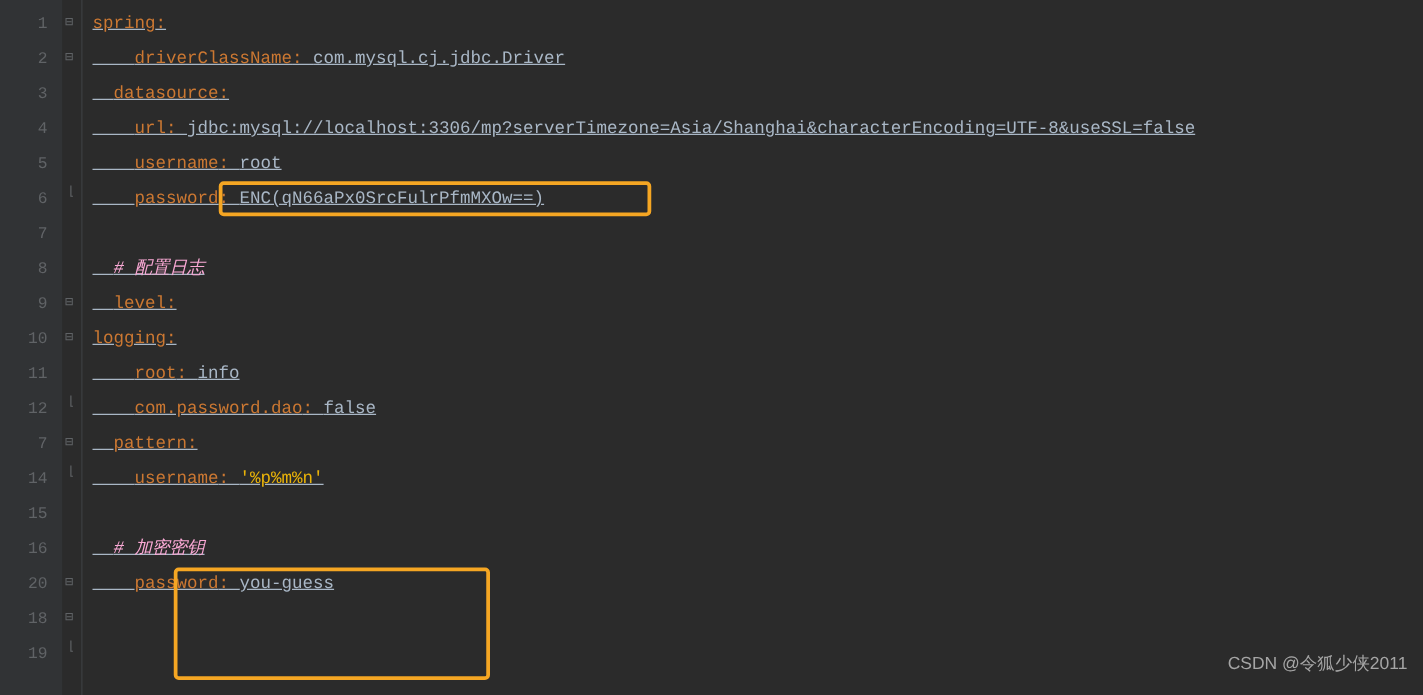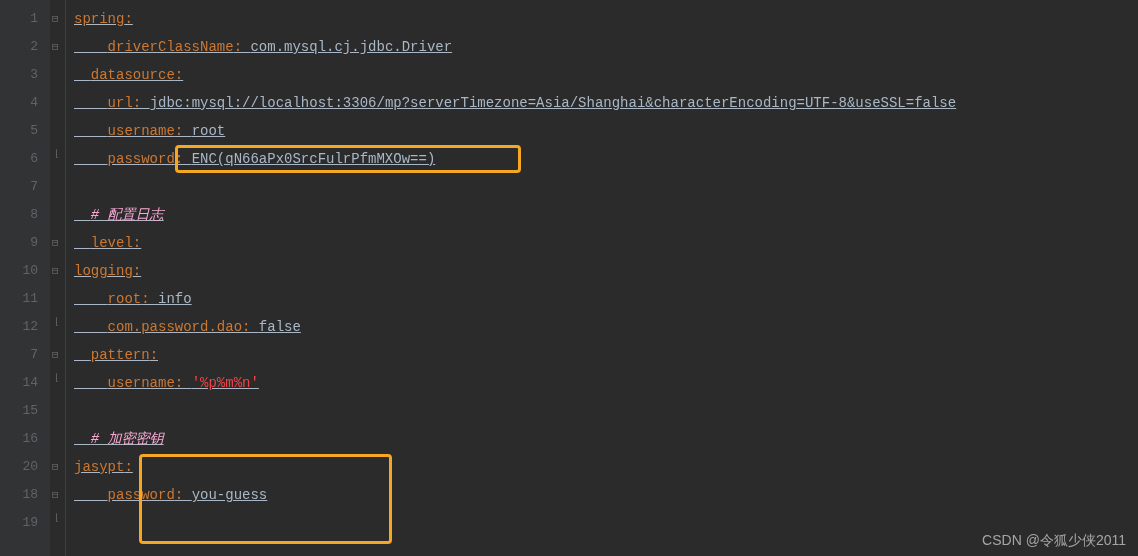--- a/index.html
+++ b/index.html
@@ -82,21 +82,21 @@
     .key {
       color: #cc7832;
     }
     .colon {
       color: #cc7832;
     }
     .value {
       color: #a9b7c6;
     }
     .string {
-      color: #ef4444;
+      color: #eab308;
     }
     .comment {
       color: #f9a8d4;
       font-style: italic;
     }
     .highlight-box {
       position: absolute;
       border: 3px solid #f5a623;
       border-radius: 4px;
       pointer-events: none;
@@ -109,21 +109,21 @@
       height: 28px;
     }
     .highlight2 {
       top: 454px;
       left: 73px;
       width: 253px;
       height: 90px;
     }
     .watermark {
       position: absolute;
-      bottom: 6px;
+      bottom: 16px;
       right: 12px;
       color: #bbb;
       font-size: 14px;
       font-family: sans-serif;
       opacity: 0.85;
       z-index: 20;
     }
   </style>
 </head>
 <body>
@@ -183,18 +183,17 @@
       <div class="code-line"></div>
       <div class="code-line">  <span class="comment"># 配置日志</span></div>
       <div class="code-line">  <span class="key">level</span><span class="colon">:</span></div>
       <div class="code-line"><span class="key">logging</span><span class="colon">:</span></div>
       <div class="code-line">    <span class="key">root</span><span class="colon">: </span><span class="value">info</span></div>
       <div class="code-line">    <span class="key">com.password.dao</span><span class="colon">: </span><span class="value">false</span></div>
       <div class="code-line">  <span class="key">pattern</span><span class="colon">:</span></div>
       <div class="code-line">    <span class="key">username</span><span class="colon">: </span><span class="string">'%p%m%n'</span></div>
       <div class="code-line"></div>
       <div class="code-line">  <span class="comment"># 加密密钥</span></div>
-      <div class="code-line"><span class="key">jasypt</span><span class="colon">:</span></div>
       <div class="code-line">    <span class="key">password</span><span class="colon">: </span><span class="value">you-guess</span></div>
     </div>
 </div>
 
 <div class="watermark">CSDN @令狐少侠2011</div>
 
 </body></html>

